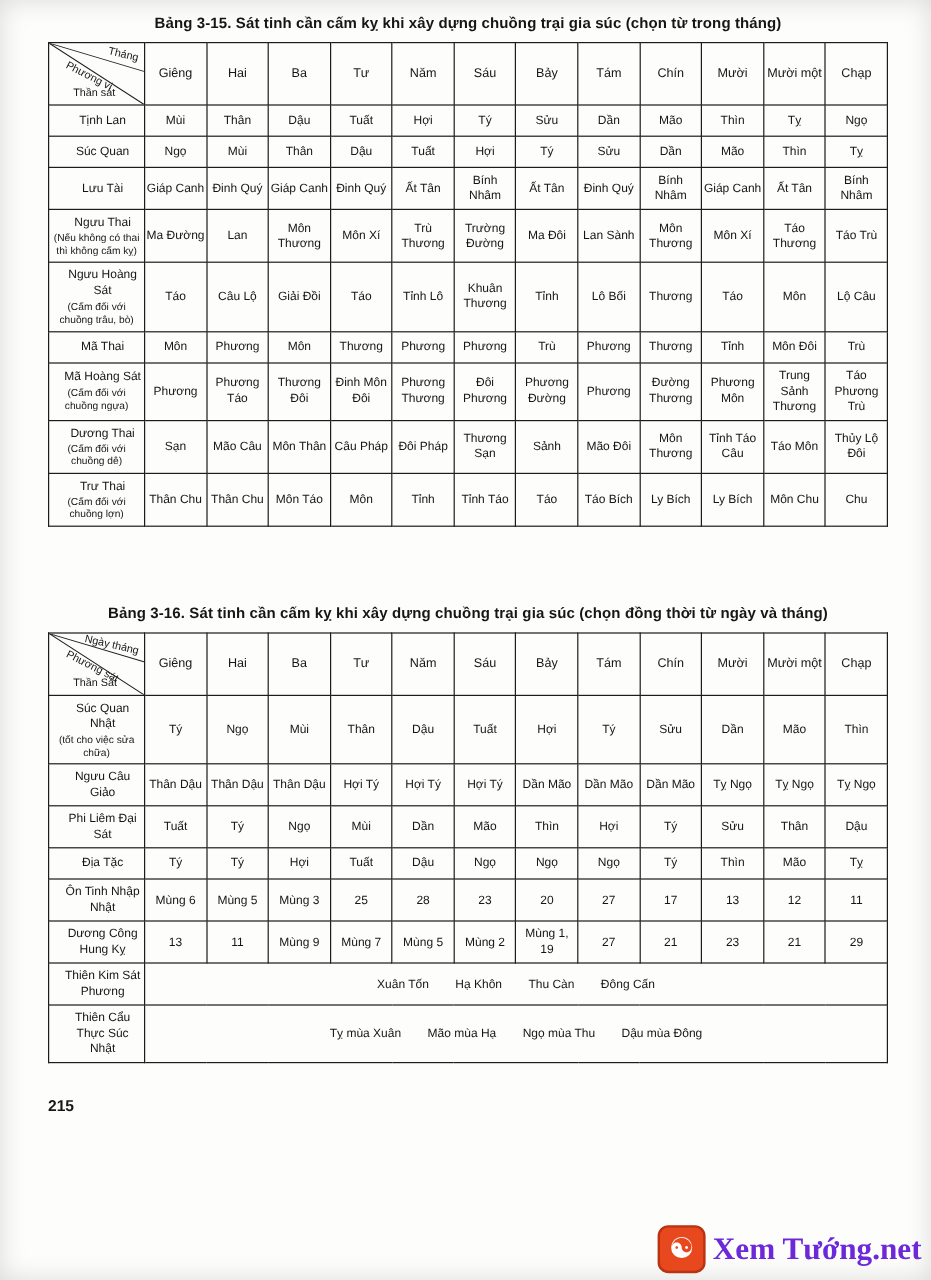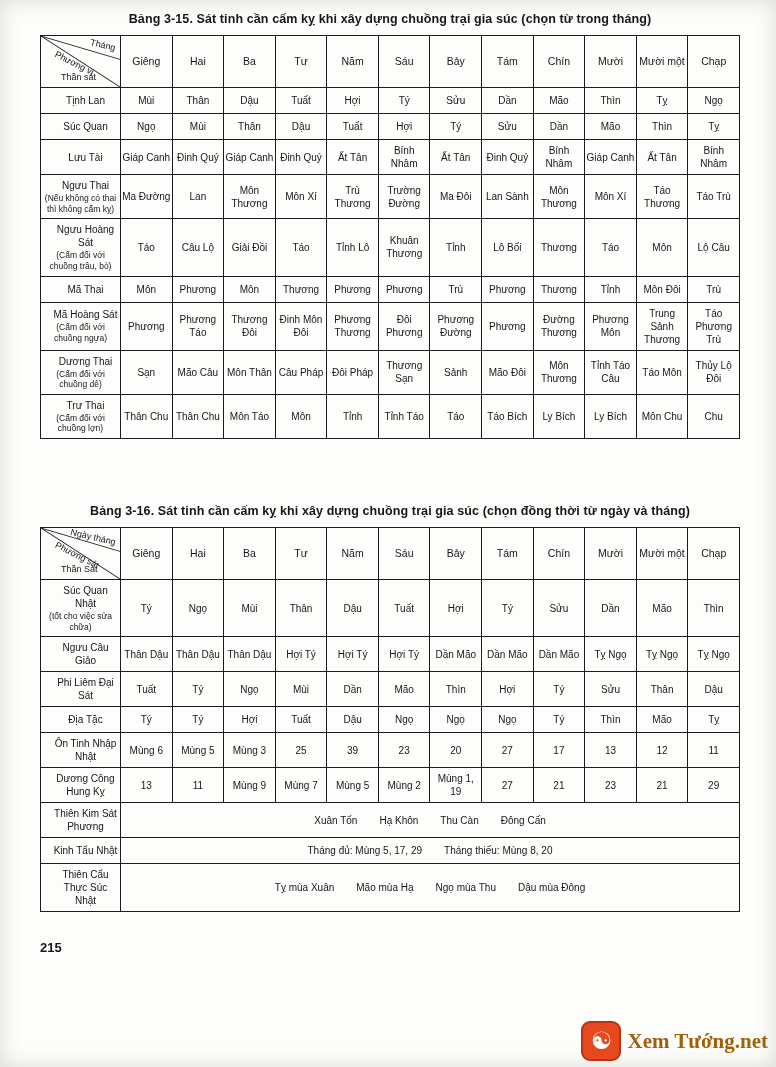--- a/index.html
+++ b/index.html
@@ -34,21 +34,21 @@
   td.span-cell { padding: 6px 4px; }
   .span-parts { display: flex; justify-content: center; gap: 22px; font-size: 10px; flex-wrap: wrap; }
   .page-number { text-align: left; font-size: 13px; font-weight: bold; margin-top: 28px; }
   .watermark { position: absolute; right: 8px; bottom: 6px; display: flex; align-items: center; gap: 6px; }
   .wm-badge {
     width: 40px; height: 40px; border-radius: 9px; background: #e8481e;
     border: 2px solid #b93311; display: flex; align-items: center; justify-content: center;
     color: #fff; font-size: 24px; line-height: 1;
   }
   .wm-text {
-    font-size: 21px; font-weight: bold; color: #a16207;
+    font-size: 26px; font-weight: bold; color: #6d28d9;
     font-family: "Liberation Serif", serif;
     text-shadow: 0 0 1px #fff, 1px 1px 0 rgba(255,255,255,.65);
   }
 </style>
 </head>
 <body>
 
 <div class="page">
   <div class="content">
 
@@ -369,21 +369,21 @@
             <td>Tỵ</td>
           </tr>
           <tr>
             <td class="label">
               <div class="rname">Ôn Tinh Nhập Nhật</div>
             </td>
             <td>Mùng 6</td>
             <td>Mùng 5</td>
             <td>Mùng 3</td>
             <td>25</td>
-            <td>39</td>
+            <td>28</td>
             <td>23</td>
             <td>20</td>
             <td>27</td>
             <td>17</td>
             <td>13</td>
             <td>12</td>
             <td>11</td>
           </tr>
           <tr>
             <td class="label">
@@ -410,31 +410,20 @@
               <div class="span-parts">
                 <span>Xuân Tốn</span>
                 <span>Hạ Khôn</span>
                 <span>Thu Càn</span>
                 <span>Đông Cấn</span>
               </div>
             </td>
           </tr>
           <tr>
             <td class="label">
-              <div class="rname">Kinh Tẩu Nhật</div>
-            </td>
-            <td class="span-cell" colspan="12">
-              <div class="span-parts">
-                <span>Tháng đủ: Mùng 5, 17, 29</span>
-                <span>Tháng thiếu: Mùng 8, 20</span>
-              </div>
-            </td>
-          </tr>
-          <tr>
-            <td class="label">
               <div class="rname">Thiên Cẩu Thực Súc Nhật</div>
             </td>
             <td class="span-cell" colspan="12">
               <div class="span-parts">
                 <span>Tỵ mùa Xuân</span>
                 <span>Mão mùa Hạ</span>
                 <span>Ngọ mùa Thu</span>
                 <span>Dậu mùa Đông</span>
               </div>
             </td>

